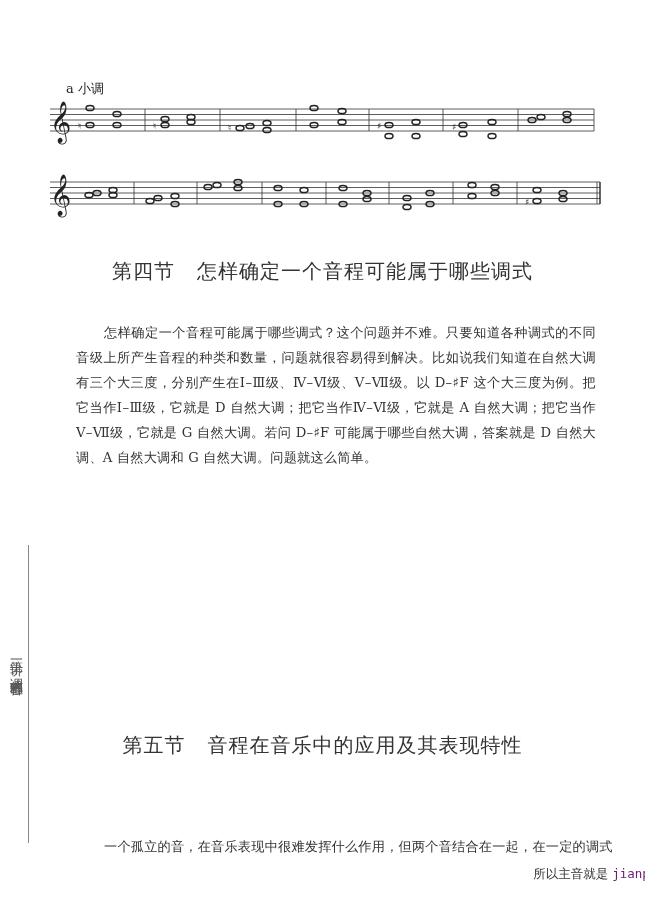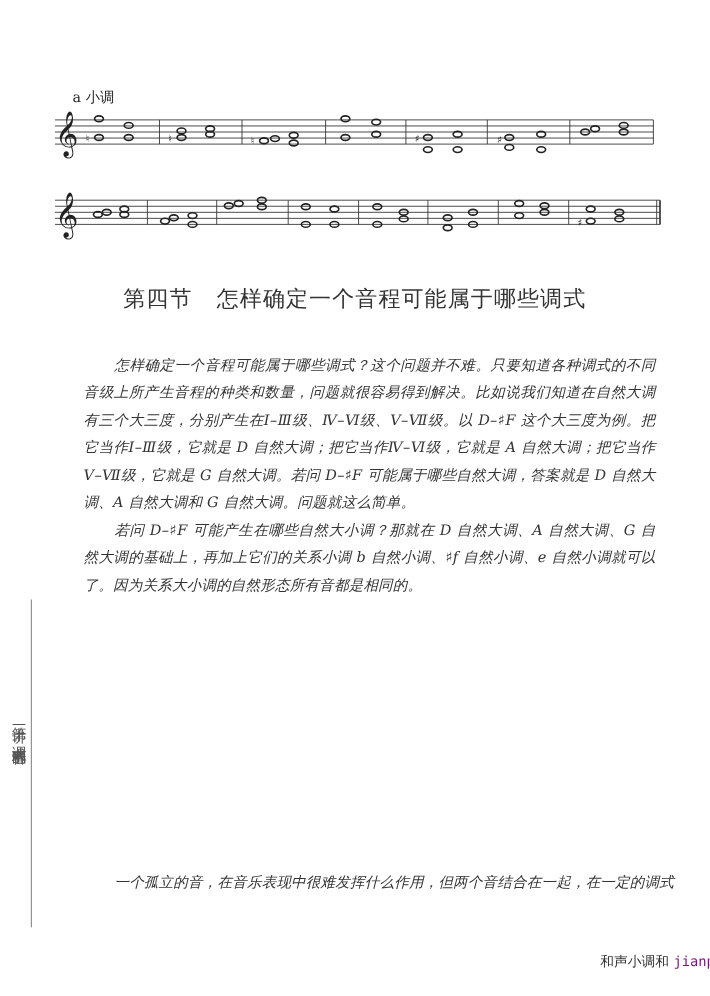--- a/index.html
+++ b/index.html
@@ -8,21 +8,21 @@
   .page { position: absolute; left: 0; top: 0; width: 645px; height: 905px; background: #fff; padding-left: 47px; }
 
   .score-label { position: absolute; left: 66px; top: 80px; font-size: 13px; color: #222; }
   .staff-svg { position: absolute; left: 0; }
 
   .section-title { position: absolute; left: 0; width: 645px; text-align: center;
                    font-size: 20px; color: #333; letter-spacing: 1px; }
   .section-title .num { margin-right: 22px; }
 
   .para { position: absolute; left: 76px; width: 520px; font-size: 13.2px; line-height: 25px;
-          color: #333; text-indent: 28px; text-align: justify; letter-spacing: 0.2px; font-style: italic; }
+          color: #333; text-indent: 28px; text-align: justify; letter-spacing: 0.2px; }
   .para.first-line-only { white-space: nowrap; }
 
   .side-rule { position: absolute; left: 28px; top: 545px; width: 1px; height: 298px; background: #888; }
   .side-text { position: absolute; left: 8px; top: 650px; width: 16px; font-size: 13px; line-height: 16px;
                color: #555; writing-mode: vertical-rl; text-orientation: upright; letter-spacing: 1px; }
   .side-text .gap { display: inline-block; height: 14px; }
 
   .watermark { position: absolute; right: 12px; top: 866px; font-size: 12.5px; color: #333;
                font-family: "DejaVu Sans", sans-serif; }
   .watermark .site { color: #701a75; font-family: "DejaVu Sans Mono", monospace; margin-left: 4px; }
@@ -151,26 +151,28 @@
     <g font-size="9" fill="#222" font-family="DejaVu Sans, sans-serif">
       <text x="525" y="205">♯</text>
     </g>
   </svg>
 
   <div class="section-title" style="top:258px">
     <span class="num">第四节</span><span>怎样确定一个音程可能属于哪些调式</span>
   </div>
 
   <div class="para" style="top:320px">怎样确定一个音程可能属于哪些调式？这个问题并不难。只要知道各种调式的不同音级上所产生音程的种类和数量，问题就很容易得到解决。比如说我们知道在自然大调有三个大三度，分别产生在Ⅰ–Ⅲ级、Ⅳ–Ⅵ级、Ⅴ–Ⅶ级。以 D–♯F 这个大三度为例。把它当作Ⅰ–Ⅲ级，它就是 D 自然大调；把它当作Ⅳ–Ⅵ级，它就是 A 自然大调；把它当作Ⅴ–Ⅶ级，它就是 G 自然大调。若问 D–♯F 可能属于哪些自然大调，答案就是 D 自然大调、A 自然大调和 G 自然大调。问题就这么简单。</div>
-  <div class="para" style="top:470px">若问 D–♯F 可能产生在哪些自然大小调？那就在 D 自然大调、A 自然大调、G 自然大调的基础上，再加上它们的关系小调 b 自然小调、♯f 自然小调、e 自然小调就可以了。因为关系大小调的自然形态所有音都是相同的。</div>
 
+  <div class="section-title" style="top:732px">
+    <span class="num">第五节</span><span>音程在音乐中的应用及其表现特性</span>
+  </div>
 
-  <div class="para first-line-only" style="top:790px">一个孤立的音，在音乐表现中很难发挥什么作用，但两个音结合在一起，在一定的调式</div>
+  <div class="para first-line-only" style="top:834px">一个孤立的音，在音乐表现中很难发挥什么作用，但两个音结合在一起，在一定的调式</div>
 
   <div class="side-rule"></div>
   <div class="side-text">
     <span>第十一讲</span><span class="gap"></span><span>调式中的音程</span>
   </div>
 
   <div class="watermark">
-    <span>和声小调和</span><span class="site">jianpu.cn</span>
+    <span>所以主音就是</span><span class="site">jianpu.cn</span>
   </div>
 </div>
 
 </body></html>

